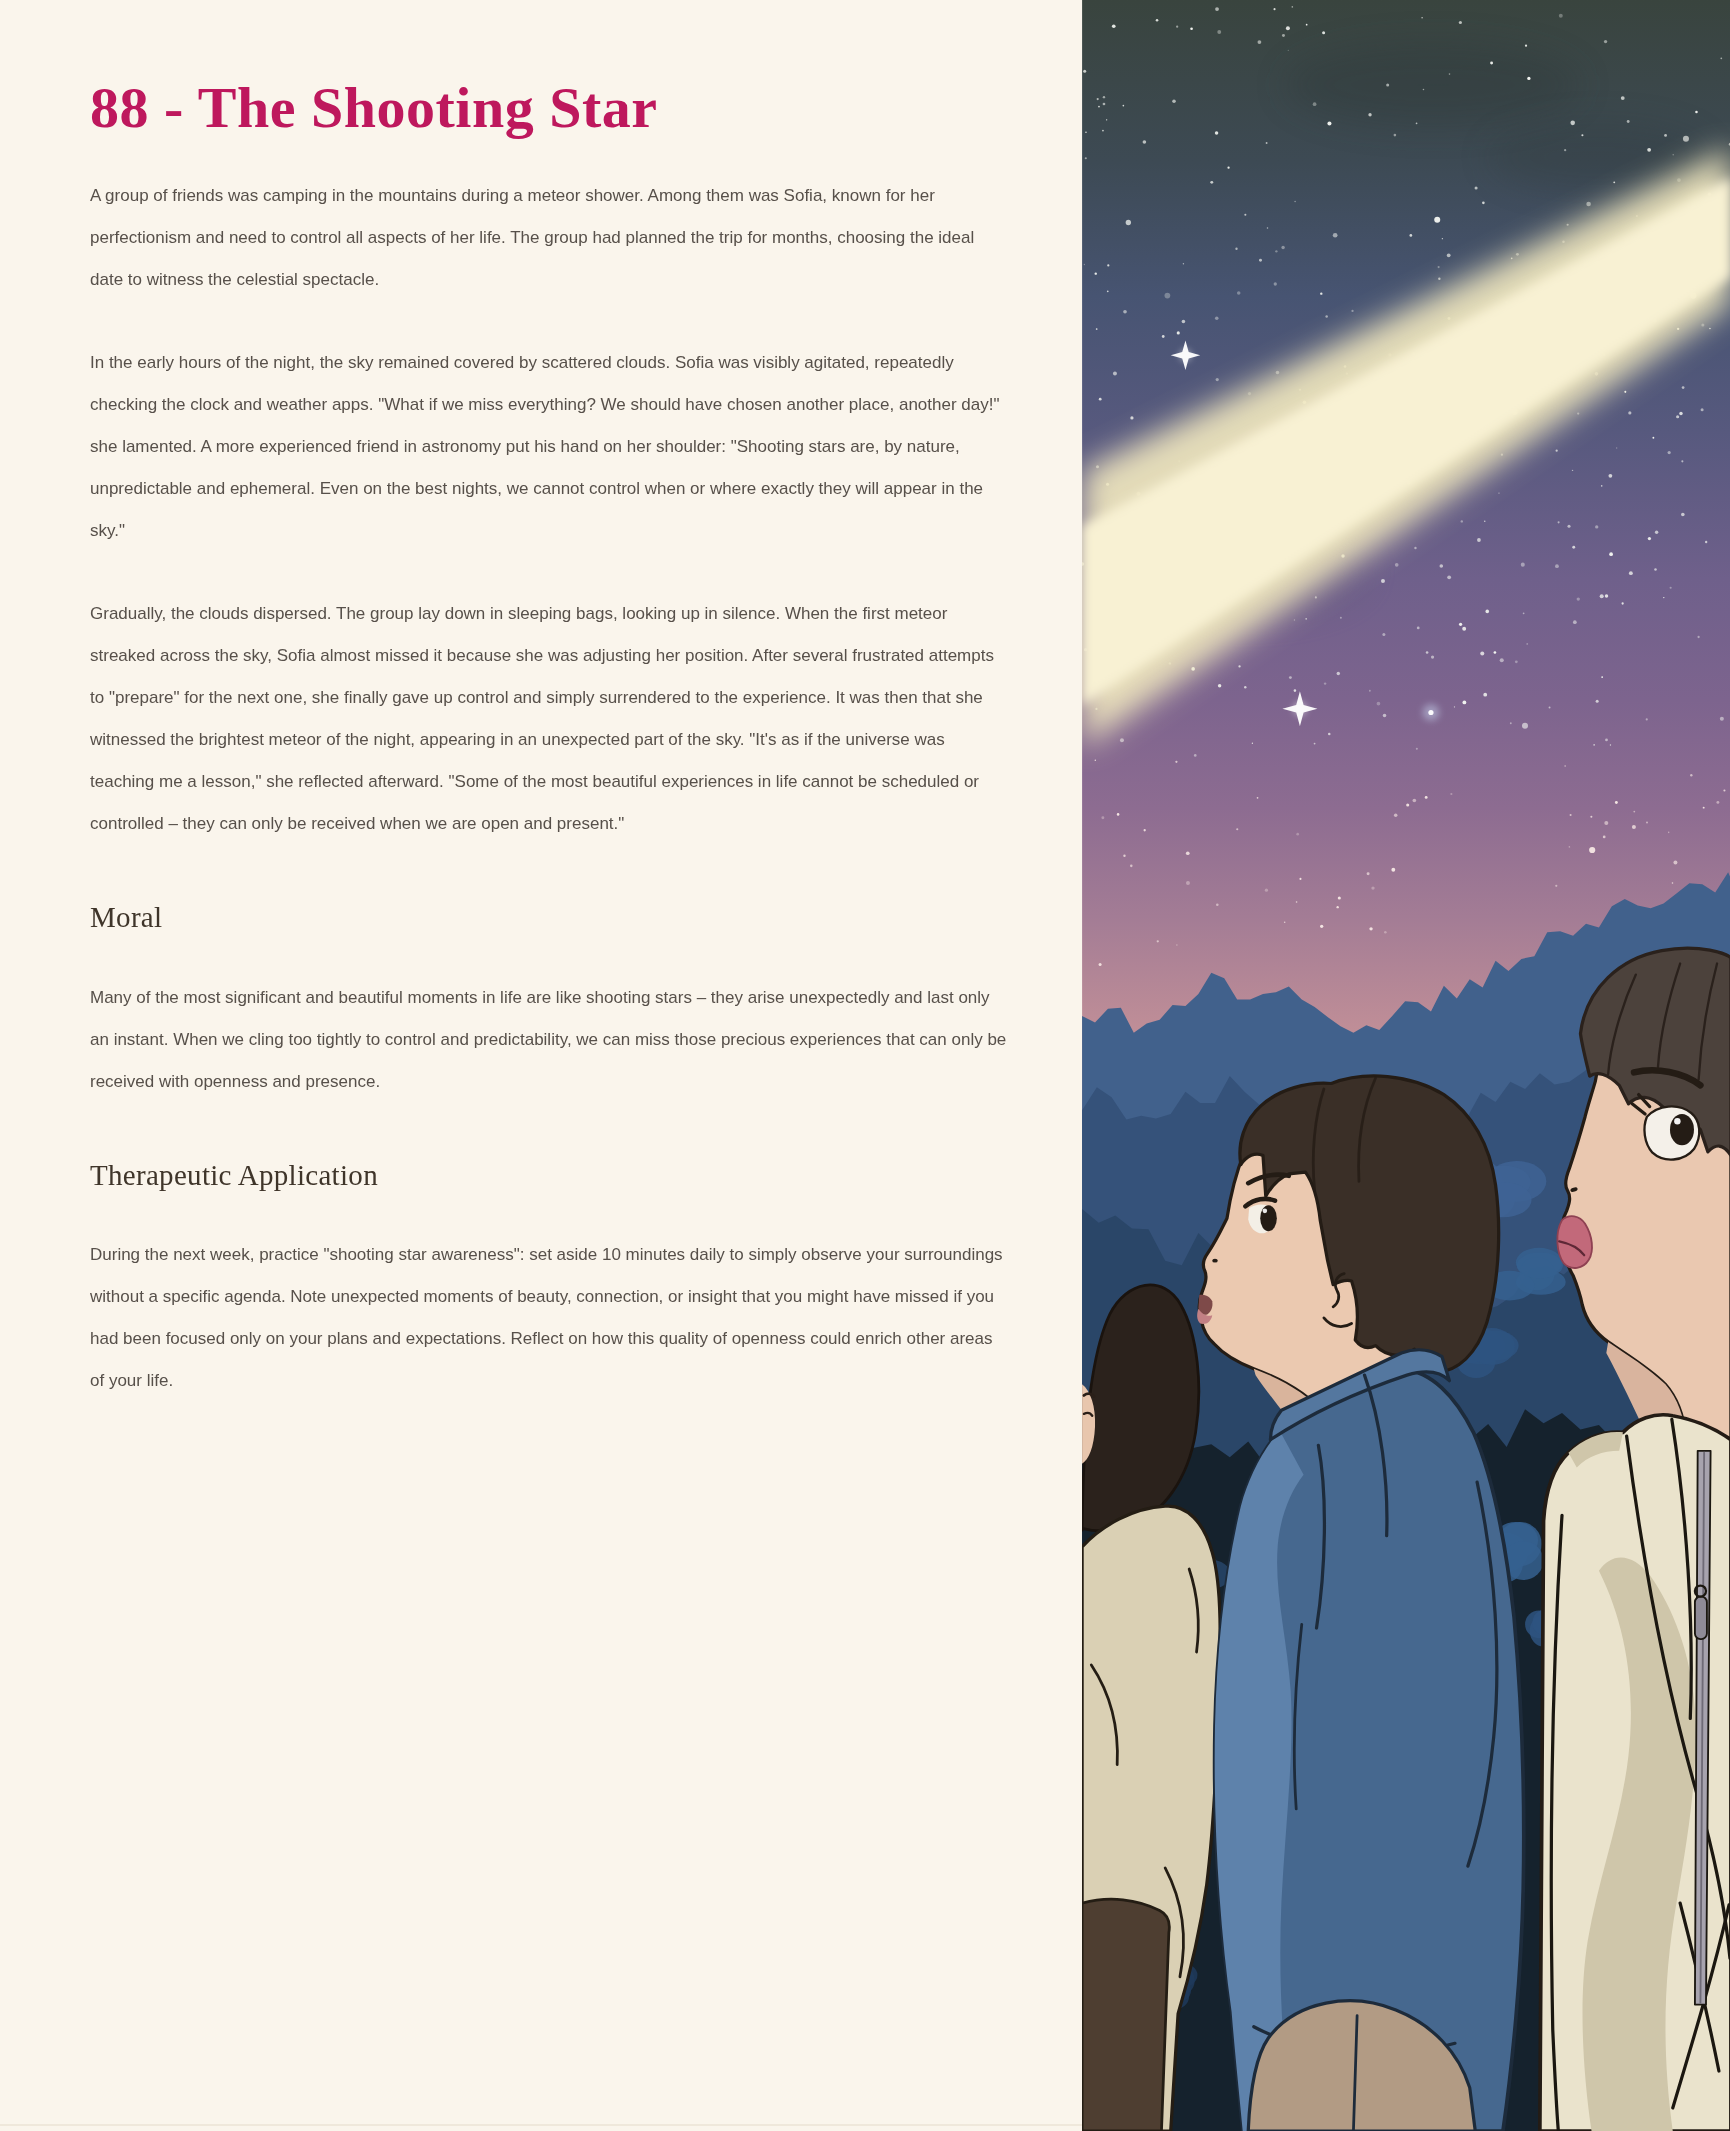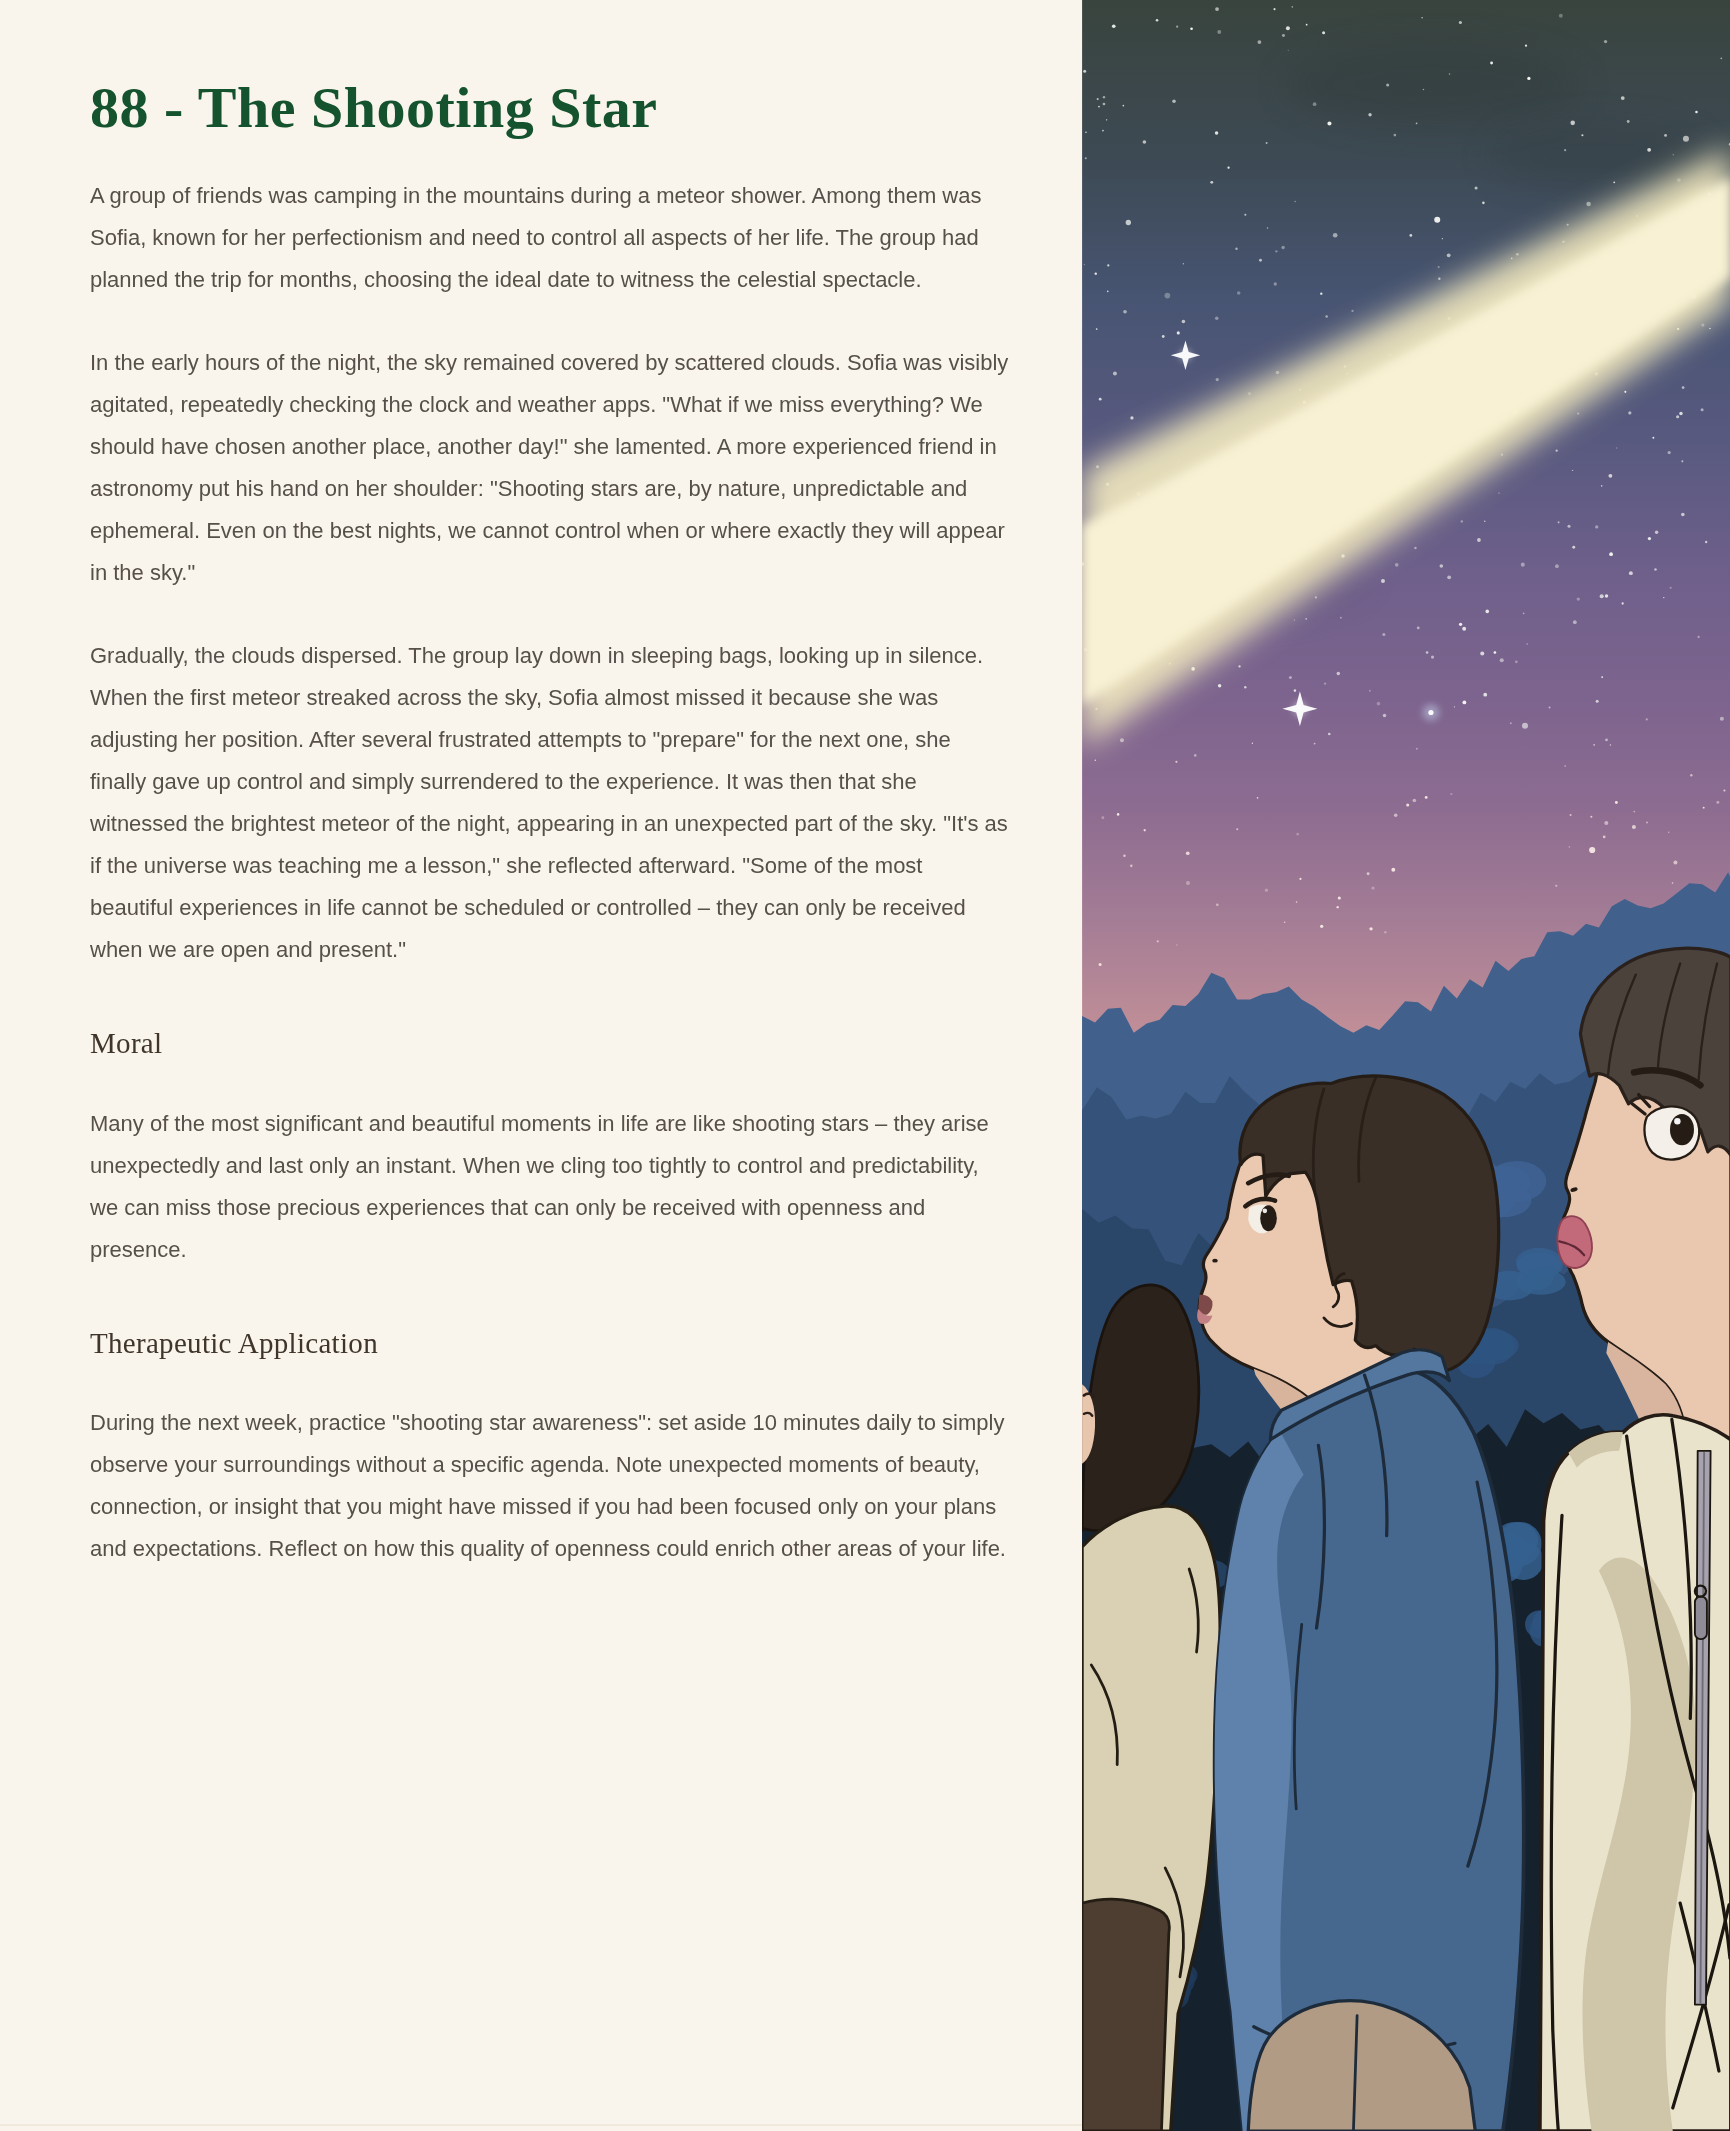--- a/index.html
+++ b/index.html
@@ -4,25 +4,25 @@
 <style>
   html,body{margin:0;padding:0;}
   body{
     width:1730px;height:2131px;position:relative;overflow:hidden;
     background:#FAF5EC;
     font-family:"Liberation Sans",sans-serif;
   }
   .text-col{position:absolute;left:90px;top:0;width:925px;}
   .page-title{
     font-family:"Liberation Serif",serif;font-weight:700;
-    font-size:58px;line-height:1.1;color:#14532d;
+    font-size:58px;line-height:1.1;color:#be185d;
     margin:76px 0 35px 0;letter-spacing:0.5px;
   }
   .body-p{
-    font-size:22px;line-height:42px;color:#57504A;
+    font-size:17px;line-height:42px;color:#57504A;
     margin:0 6px 41px 0;
   }
   .section-h{
     font-family:"Liberation Serif",serif;font-weight:400;
     font-size:29px;line-height:1.2;color:#3F352A;
     margin:55px 0 42px 0;letter-spacing:0.3px;
   }
   .bottom-rule{
     position:absolute;left:0;top:2124px;width:1082px;height:1.8px;
     background:#EFE8DB;

